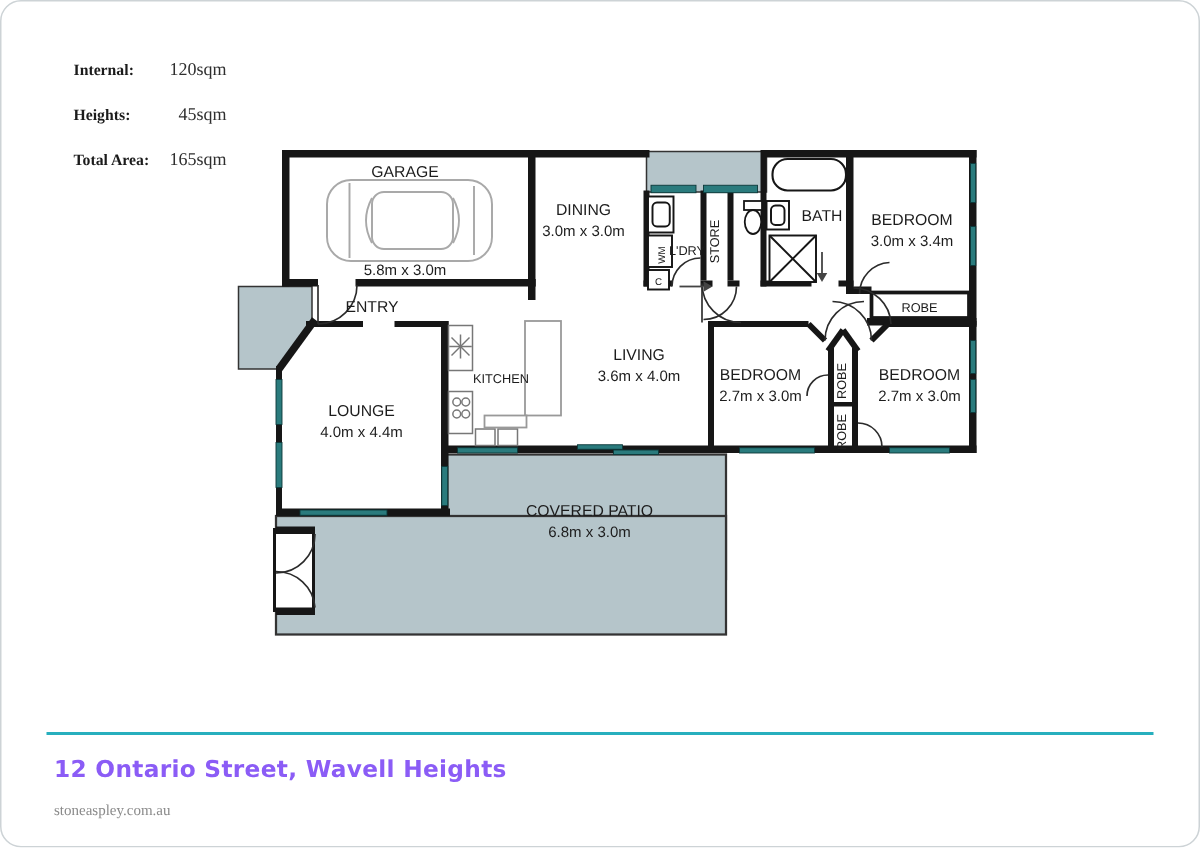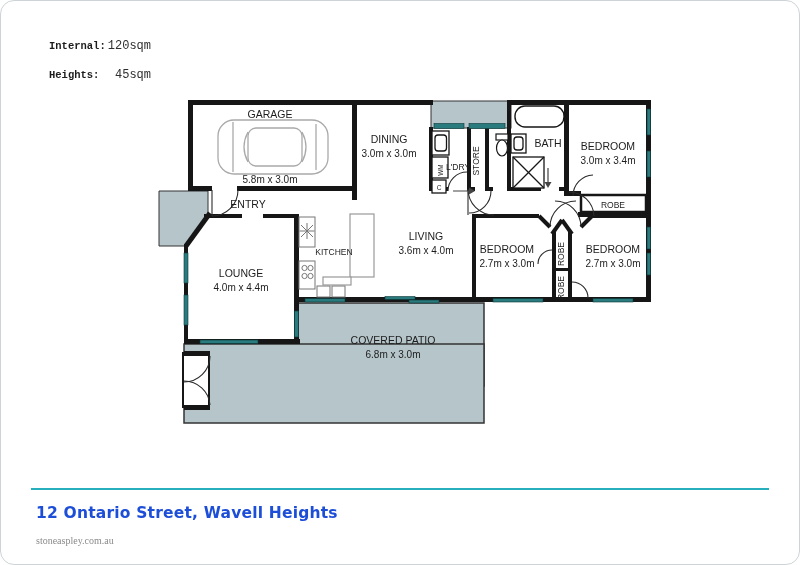--- a/index.html
+++ b/index.html
@@ -1,56 +1,60 @@
 <!DOCTYPE html>
 <html><head>
 <meta charset="utf-8">
 <style>
   html,body{margin:0;padding:0;background:#fff;}
   .page{
     position:relative;width:798px;height:563px;background:#ffffff;
     border:1px solid #cdd3d6;border-radius:14px;overflow:hidden;
     font-family:"Liberation Sans",sans-serif;
   }
-  .stats{position:absolute;left:48px;top:38px;width:102px;font-family:Liberation Mono, monospace;}
+  .stats{position:absolute;left:48px;top:38px;width:102px;font-family:Liberation Serif, serif;}
   .stat-row{display:flex;justify-content:space-between;margin-bottom:15px;align-items:baseline;}
   .stat-label{font-weight:bold;font-size:10.5px;color:#1b1b1b;}
   .stat-value{font-size:12px;color:#2e2e2e;}
   .plan-svg{position:absolute;left:0;top:0;}
   .room-name{font-size:10.5px;fill:#1c1c1c;}
   .room-dims{font-size:10px;fill:#1c1c1c;}
   .small-label{font-size:8.5px;fill:#1c1c1c;}
   .tiny-label{font-size:6.5px;fill:#1c1c1c;}
   .disclaimer{
     position:absolute;left:30px;right:30px;top:471px;text-align:center;
     font-size:6.6px;color:#555;font-family:"DejaVu Sans",sans-serif;letter-spacing:.1px;
   }
   .footer-line{position:absolute;left:30px;right:30px;top:487px;height:2px;background:#27afbe;}
   .address{
-    position:absolute;left:35px;top:503px;font-size:15.5px;font-weight:bold;color:#1d4ed8;
+    position:absolute;left:35px;top:503px;font-size:15.5px;font-weight:bold;color:#8b5cf6;
     font-family:"DejaVu Sans",sans-serif;letter-spacing:.2px;
   }
   .website{
     position:absolute;left:35px;top:534px;font-size:10px;color:#8a8a8a;
     font-family:Liberation Serif, serif;
   }
 </style>
 </head>
 <body>
 
 <div class="page">
 
   <div class="stats">
     <div class="stat-row">
       <span class="stat-label">Internal:</span>
       <span class="stat-value">120sqm</span>
     </div>
     <div class="stat-row">
       <span class="stat-label">Heights:</span>
       <span class="stat-value">45sqm</span>
+    </div>
+    <div class="stat-row">
+      <span class="stat-label">Total Area:</span>
+      <span class="stat-value">165sqm</span>
     </div>
   </div>
 
   <svg class="plan-svg" width="798" height="563" viewBox="0 0 798 563">
 
     <g>
 
       <rect x="430" y="100" width="80" height="27" fill="#b5c5ca" stroke="#333" stroke-width="1"></rect>
 
       <polygon points="158,190 207,190 207,214 186,245 158,245" fill="#b5c5ca" stroke="#333" stroke-width="1"></polygon>

